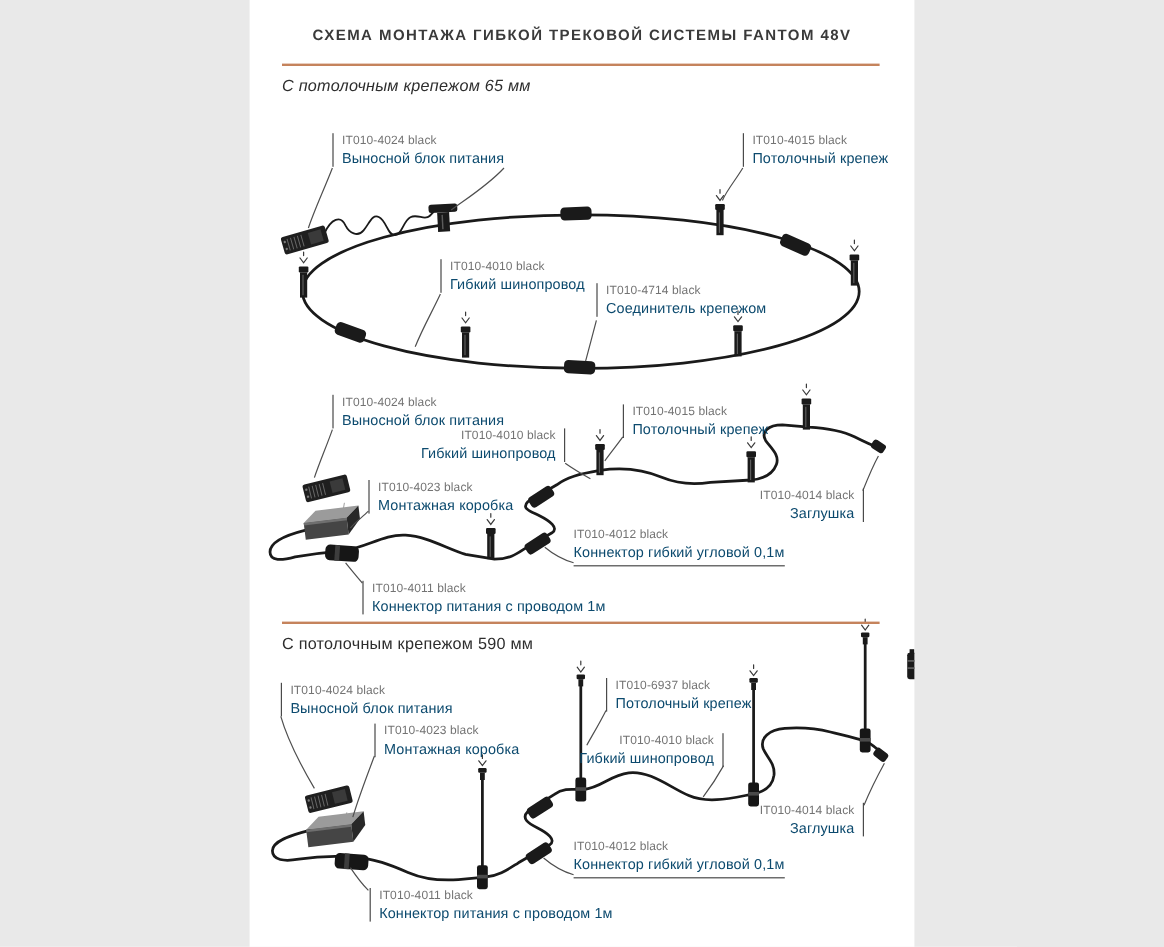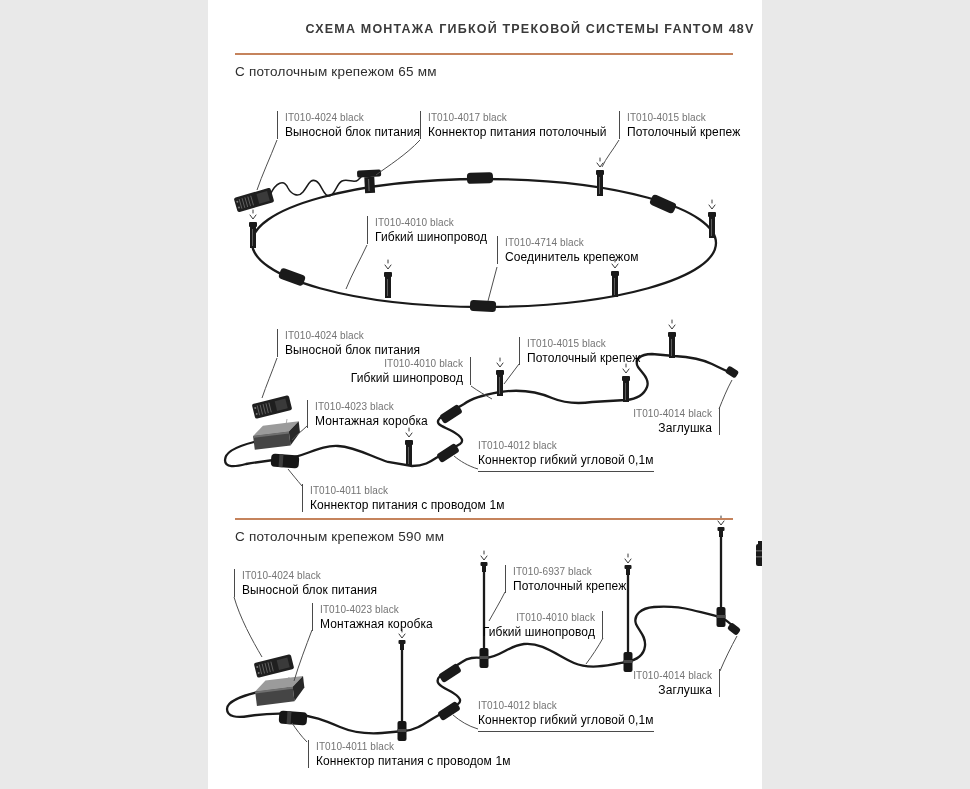--- a/index.html
+++ b/index.html
@@ -8,40 +8,40 @@
     background:#e9e9e9;
     font-family:"Liberation Sans", sans-serif;
   }
   .page{
     position:absolute;left:208px;top:0;width:554px;height:789px;
     background:#ffffff;
   }
   .title{
     position:absolute;top:22px;left:0;width:100%;text-align:center;
     font-size:12.5px;font-weight:700;letter-spacing:1.2px;color:#3a3a3a;
-    white-space:nowrap;z-index:3;padding-left:45px;
+    white-space:nowrap;z-index:3;
   }
   .rule{
     position:absolute;left:27px;width:498px;height:2px;
     z-index:2;
   }
   .rule-1{top:53px;}
   .rule-2{top:518px;}
   .section-heading{
     position:absolute;left:27px;
     font-size:13.5px;color:#2e2e2e;letter-spacing:.2px;z-index:3;white-space:nowrap;
   }
-  .heading-1{top:64px;}
+  .heading-1{top:64px;font-style:italic;}
   .heading-2{top:529px;}
   svg.art{position:absolute;left:0;top:0;z-index:1;}
   .plabel{
     position:absolute;z-index:3;white-space:nowrap;line-height:13px;
   }
   .plabel .code{font-size:10px;font-weight:400;color:#737373;letter-spacing:.1px;}
-  .plabel .name{font-size:12px;color:#000000;margin-top:2px;letter-spacing:.1px;}
+  .plabel .name{font-size:12px;color:#0c4a6e;margin-top:2px;letter-spacing:.1px;}
   .bar-l{border-left:1px solid #4a4a4a;padding-left:7px;}
   .bar-r{border-right:1px solid #4a4a4a;padding-right:7px;text-align:right;}
   .underl{border-bottom:1px solid #4a4a4a;padding-bottom:4px;}
   .cable{fill:none;stroke:#1a1a1a;stroke-width:2.3;stroke-linecap:round;}
   .cord{fill:none;stroke:#1a1a1a;stroke-width:1.5;stroke-linecap:round;}
   .leader{fill:none;stroke:#4f4f4f;stroke-width:1;}
   .arrowv{fill:none;stroke:#3a3a3a;stroke-width:1;stroke-linecap:round;}
   .ink{fill:#1a1a1a;}
 </style>
 </head>
@@ -210,24 +210,20 @@
       <path class="leader" d="M512,671 C517,659 523,647 529,636"></path>
       <path class="leader" d="M270,729 C260,726 252,721 245,715"></path>
       <path class="leader" d="M99,742 C93,736 88,729 84,723"></path>
     </g>
   </svg>
 
   <div class="plabel bar-l" style="left:69px;top:111px;">
     <div class="code">IT010-4024 black</div>
     <div class="name">Выносной блок питания</div>
   </div>
-  <div class="plabel bar-l" style="left:212px;top:111px;">
-    <div class="code">IT010-4017 black</div>
-    <div class="name">Коннектор питания потолочный</div>
-  </div>
   <div class="plabel bar-l" style="left:411px;top:111px;">
     <div class="code">IT010-4015 black</div>
     <div class="name">Потолочный крепеж</div>
   </div>
   <div class="plabel bar-l" style="left:159px;top:216px;">
     <div class="code">IT010-4010 black</div>
     <div class="name">Гибкий шинопровод</div>
   </div>
   <div class="plabel bar-l" style="left:289px;top:236px;">
     <div class="code">IT010-4714 black</div>

